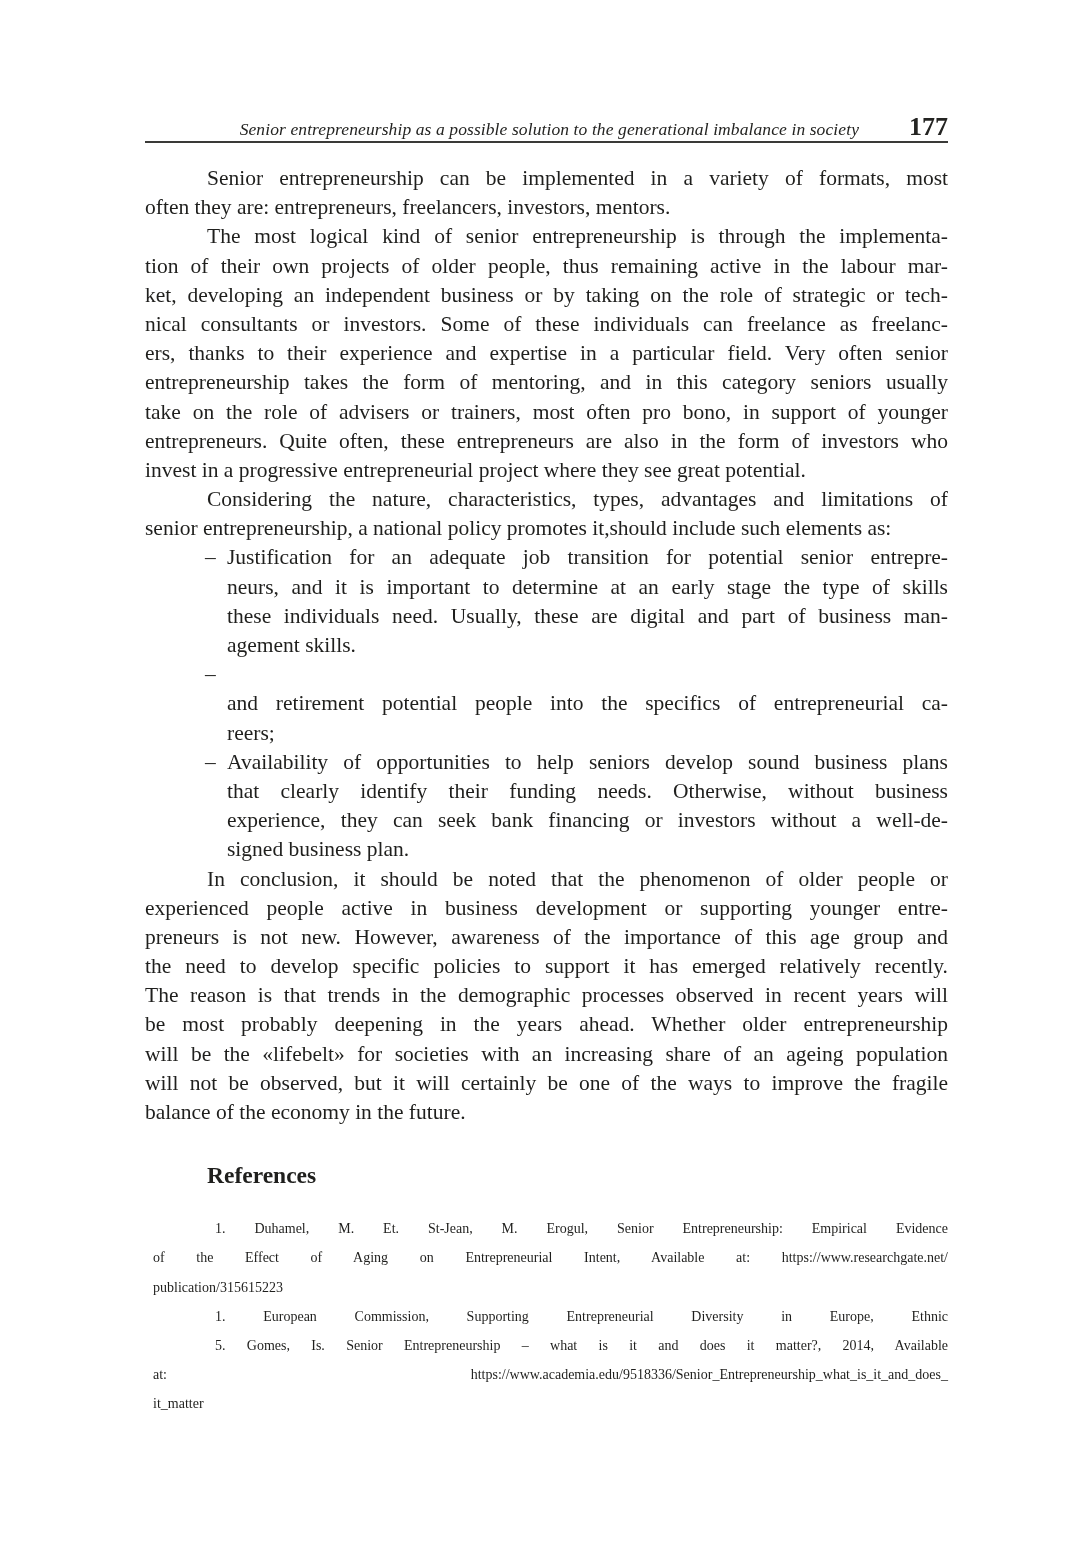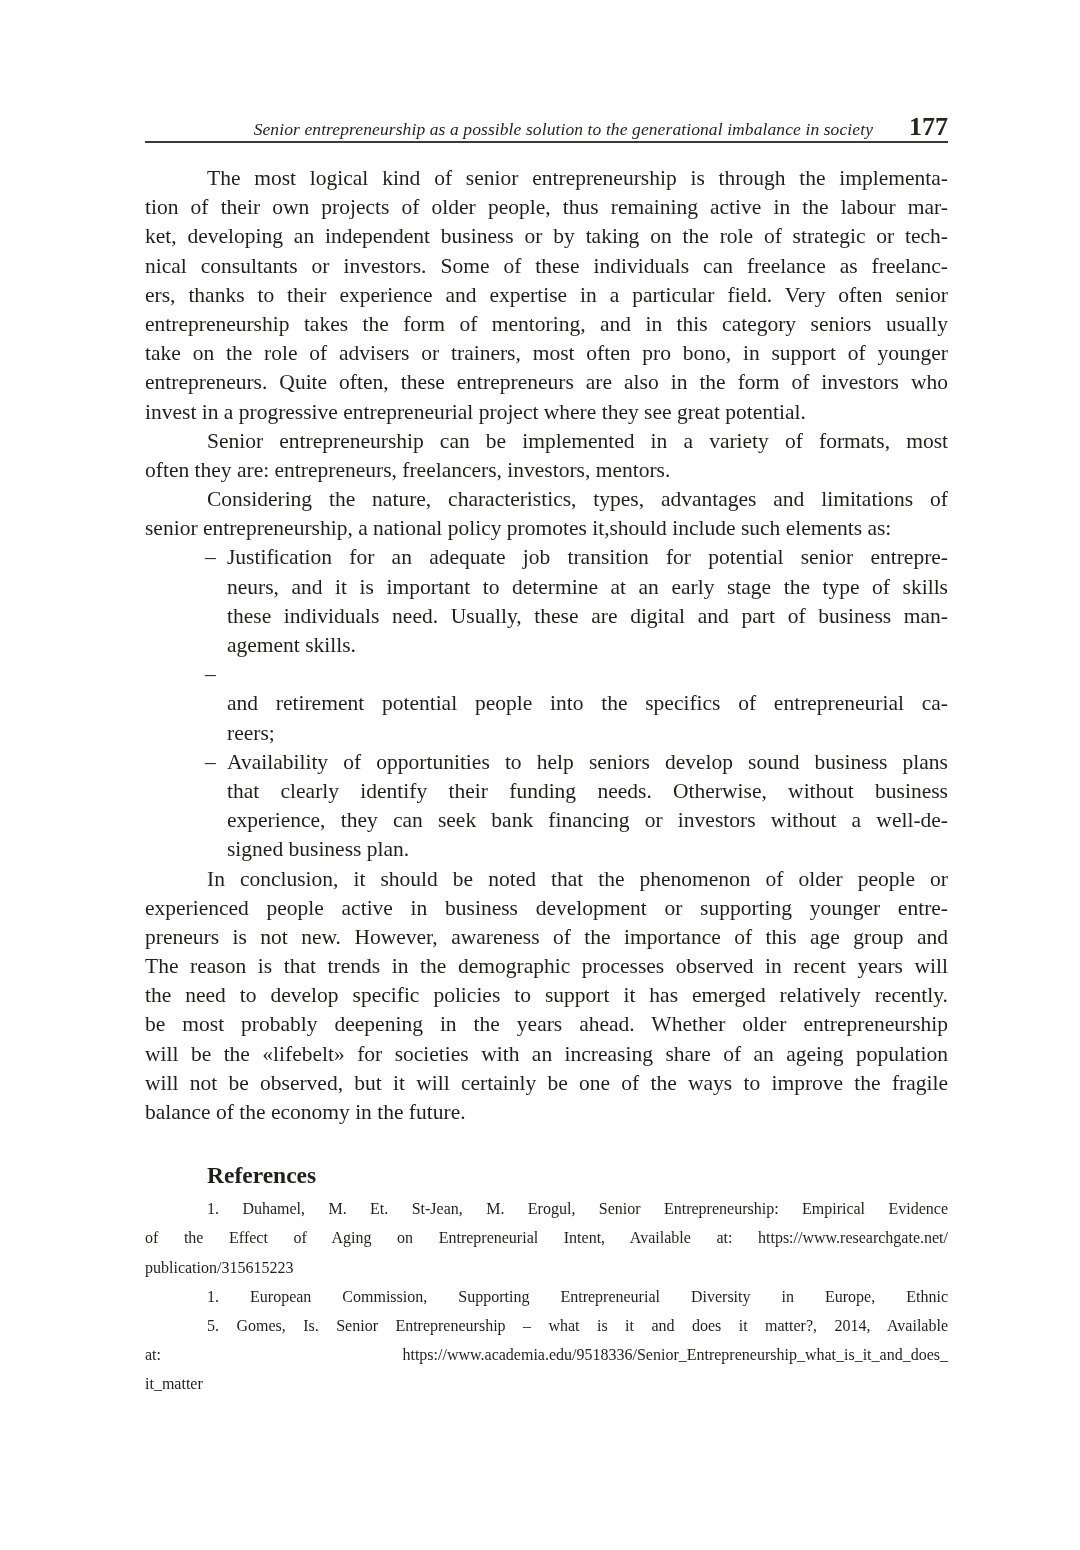--- a/index.html
+++ b/index.html
@@ -19,21 +19,21 @@
     width: 803px;
   }
   .running-header {
     position: absolute;
     top: 112px;
     left: 0;
     width: 803px;
     display: flex;
     justify-content: flex-end;
     align-items: baseline;
-    gap: 36px;
+    gap: 50px;
     white-space: nowrap;
   }
   .running-title {
     font-style: italic;
     font-size: 17.5px;
     letter-spacing: 0.1px;
     color: #242422;
   }
   .page-number {
     font-size: 26px;
@@ -60,53 +60,53 @@
     text-align: justify;
     text-align-last: justify;
     overflow: visible;
     white-space: normal;
   }
   .line.lastline { text-align-last: left; }
   .line.indent { padding-left: 62px; }
   .line.hang { padding-left: 82px; position: relative; }
   .bullet { position: absolute; left: 60px; }
   .refs-heading {
-    margin: 33px 0 4px 62px;
+    margin: 33px 0 24px 62px;
     font-size: 23.5px;
     line-height: 30px;
     font-weight: 700;
     color: #1f1f1d;
   }
-  .reference .line { font-size: 16px; }
+  .reference .line { font-size: 14px; margin-left: 8px; }
 </style>
 </head>
 <body>
 
 <div class="page">
   <div class="content">
     <header class="running-header">
       <span class="running-title">Senior entrepreneurship as a possible solution to the generational imbalance in society</span>
       <span class="page-number">177</span>
     </header>
     <div class="header-rule"></div>
     <main class="body-text" id="body-root">
         <div class="block paragraph">
+          <div class="line indent">Senior entrepreneurship can be implemented in a variety of formats, most</div>
+          <div class="line lastline">often they are: entrepreneurs, freelancers, investors, mentors.</div>
+        </div>
+        <div class="block paragraph">
           <div class="line indent">The most logical kind of senior entrepreneurship is through the implementa-</div>
           <div class="line">tion of their own projects of older people, thus remaining active in the labour mar-</div>
           <div class="line">ket, developing an independent business or by taking on the role of strategic or tech-</div>
           <div class="line">nical consultants or investors. Some of these individuals can freelance as freelanc-</div>
           <div class="line">ers, thanks to their experience and expertise in a particular field. Very often senior</div>
           <div class="line">entrepreneurship takes the form of mentoring, and in this category seniors usually</div>
           <div class="line">take on the role of advisers or trainers, most often pro bono, in support of younger</div>
           <div class="line">entrepreneurs. Quite often, these entrepreneurs are also in the form of investors who</div>
           <div class="line lastline">invest in a progressive entrepreneurial project where they see great potential.</div>
-        </div>
-        <div class="block paragraph">
-          <div class="line indent">Senior entrepreneurship can be implemented in a variety of formats, most</div>
-          <div class="line lastline">often they are: entrepreneurs, freelancers, investors, mentors.</div>
         </div>
         <div class="block paragraph">
           <div class="line indent">Considering the nature, characteristics, types, advantages and limitations of</div>
           <div class="line lastline">senior entrepreneurship, a national policy promotes it,should include such elements as:</div>
         </div>
         <div class="block list_item">
           <div class="line hang"><span class="bullet">–</span><span>Justification for an adequate job transition for potential senior entrepre-</span></div>
           <div class="line hang">neurs, and it is important to determine at an early stage the type of skills</div>
           <div class="line hang">these individuals need. Usually, these are digital and part of business man-</div>
           <div class="line hang lastline">agement skills.</div>
@@ -119,22 +119,22 @@
         <div class="block list_item">
           <div class="line hang"><span class="bullet">–</span><span>Availability of opportunities to help seniors develop sound business plans</span></div>
           <div class="line hang">that clearly identify their funding needs. Otherwise, without business</div>
           <div class="line hang">experience, they can seek bank financing or investors without a well-de-</div>
           <div class="line hang lastline">signed business plan.</div>
         </div>
         <div class="block paragraph">
           <div class="line indent">In conclusion, it should be noted that the phenomenon of older people or</div>
           <div class="line">experienced people active in business development or supporting younger entre-</div>
           <div class="line">preneurs is not new. However, awareness of the importance of this age group and</div>
+          <div class="line">the need to develop specific policies to support it has emerged relatively recently.</div>
           <div class="line">The reason is that trends in the demographic processes observed in recent years will</div>
-          <div class="line">the need to develop specific policies to support it has emerged relatively recently.</div>
           <div class="line">be most probably deepening in the years ahead. Whether older entrepreneurship</div>
           <div class="line">will be the «lifebelt» for societies with an increasing share of an ageing population</div>
           <div class="line">will not be observed, but it will certainly be one of the ways to improve the fragile</div>
           <div class="line lastline">balance of the economy in the future.</div>
         </div>
         <h2 class="refs-heading">References</h2>
         <div class="block reference">
           <div class="line indent">1. Duhamel, M. Et. St-Jean, M. Erogul, Senior Entrepreneurship: Empirical Evidence</div>
           <div class="line">of the Effect of Aging on Entrepreneurial Intent, Available at: https://www.researchgate.net/</div>
           <div class="line lastline">publication/315615223</div>

